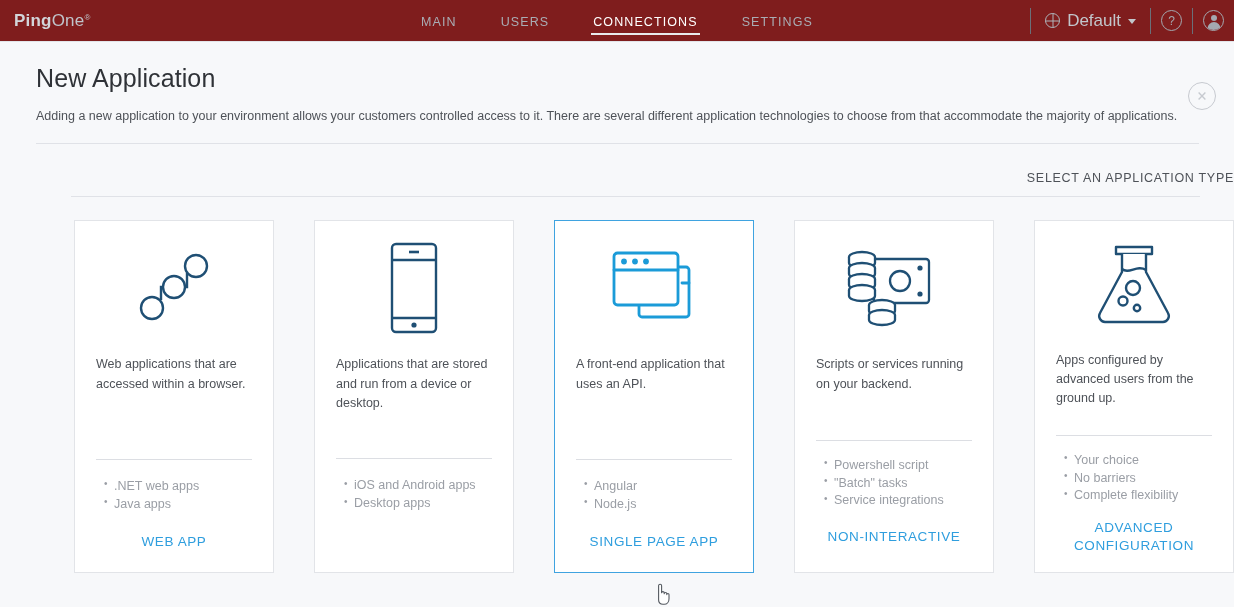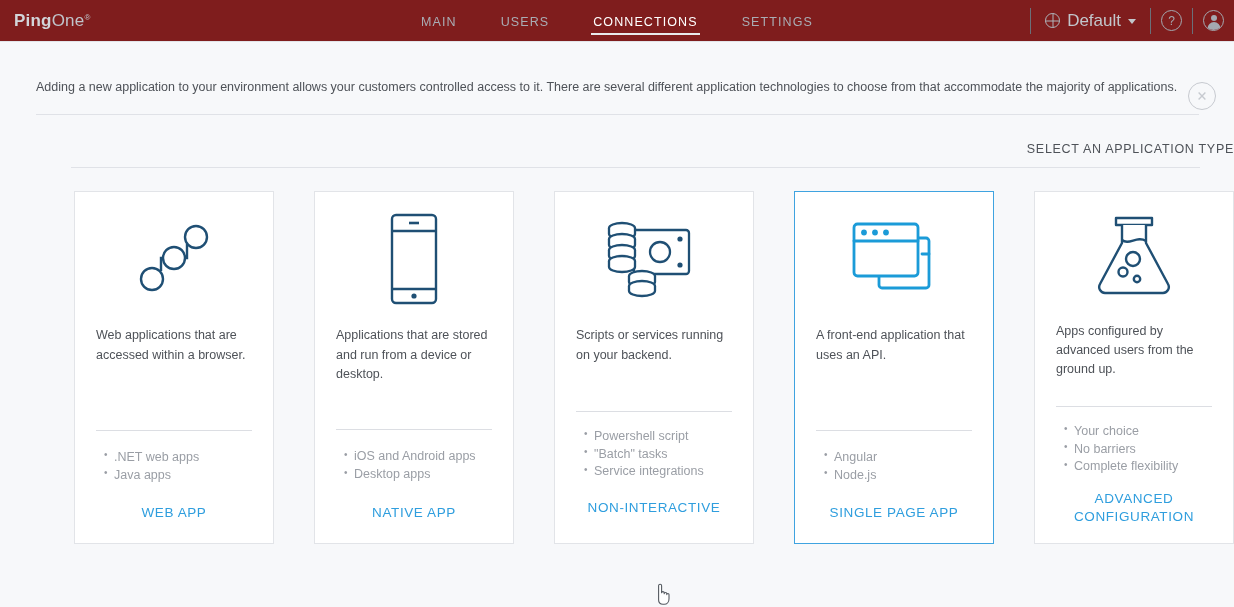--- a/index.html
+++ b/index.html
@@ -252,20 +252,21 @@
     <div class="tr-sep"></div>
     <div class="icon-round">
       <span class="avatar-circ"></span>
     </div>
   </div>
 </div>
 
 <div class="page">
 
   <div class="page-head">
+    <div class="page-title">New Application</div>
     <div class="page-desc">Adding a new application to your environment allows your customers controlled access to it. There are several different application technologies to choose from that accommodate the majority of applications.</div>
     <div class="head-rule"></div>
     <div class="close-btn">
       <svg width="14" height="14" viewBox="0 0 14 14" aria-hidden="true">
         <line x1="3.6" y1="3.6" x2="10.4" y2="10.4" stroke="#c7cad0" stroke-width="1.4"></line>
         <line x1="10.4" y1="3.6" x2="3.6" y2="10.4" stroke="#c7cad0" stroke-width="1.4"></line>
       </svg>
     </div>
   </div>
 
@@ -305,21 +306,43 @@
           </g>
           <circle cx="30" cy="85" r="2.6" fill="#1f4f74"></circle>
         </svg>
       </div>
       <div class="card-desc">Applications that are stored and run from a device or desktop.</div>
       <div class="card-rule sp-rule-nat"></div>
       <ul class="card-bullets bul-pad-a">
         <li>iOS and Android apps</li>
         <li>Desktop apps</li>
       </ul>
-      <div class="card-link link-pad-a pad-bottom">NATIVE APP</div>
+    </div>
+
+    <div class="card selected">
+      <div class="card-icon">
+        <svg width="96" height="86" viewBox="0 0 96 86" aria-hidden="true">
+          <g fill="none" stroke="#1b9bd8" stroke-width="2.8" stroke-linecap="round" stroke-linejoin="round">
+            <path d="M72 22 h8 a3 3 0 0 1 3 3 v44 a3 3 0 0 1 -3 3 h-44 a3 3 0 0 1 -3 -3 v-8"></path>
+            <rect x="8" y="8" width="64" height="52" rx="3.5" fill="#fff"></rect>
+            <line x1="8" y1="25" x2="72" y2="25"></line>
+            <line x1="76" y1="38" x2="83" y2="38"></line>
+          </g>
+          <circle cx="18" cy="16.5" r="2.9" fill="#1b9bd8"></circle>
+          <circle cx="29" cy="16.5" r="2.9" fill="#1b9bd8"></circle>
+          <circle cx="40" cy="16.5" r="2.9" fill="#1b9bd8"></circle>
+        </svg>
+      </div>
+      <div class="card-desc">A front-end application that uses an API.</div>
+      <div class="card-rule sp-rule-spa"></div>
+      <ul class="card-bullets bul-pad-a">
+        <li>Angular</li>
+        <li>Node.js</li>
+      </ul>
+      <div class="card-link link-pad-a pad-bottom">SINGLE PAGE APP</div>
     </div>
 
     <div class="card">
       <div class="card-icon">
         <svg width="100" height="86" viewBox="0 0 100 86" aria-hidden="true">
           <g fill="#fff" stroke="#1f4f74" stroke-width="2.3" stroke-linejoin="round">
             <path d="M30 14 h52 a3 3 0 0 1 3 3 v38 a3 3 0 0 1 -3 3 h-52 z"></path>
             <ellipse cx="18" cy="12" rx="13" ry="5"></ellipse>
             <path d="M5 12 v6 a13 5 0 0 0 26 0 v-6"></path>
             <ellipse cx="18" cy="23" rx="13" ry="5"></ellipse>
@@ -341,43 +364,20 @@
       <div class="card-desc">Scripts or services running on your backend.</div>
       <div class="card-rule sp-rule-non"></div>
       <ul class="card-bullets bul-pad-b">
         <li>Powershell script</li>
         <li>"Batch" tasks</li>
         <li>Service integrations</li>
       </ul>
       <div class="card-link link-pad-b pad-bottom">NON-INTERACTIVE</div>
     </div>
 
-    <div class="card selected">
-      <div class="card-icon">
-        <svg width="96" height="86" viewBox="0 0 96 86" aria-hidden="true">
-          <g fill="none" stroke="#1b9bd8" stroke-width="2.8" stroke-linecap="round" stroke-linejoin="round">
-            <path d="M72 22 h8 a3 3 0 0 1 3 3 v44 a3 3 0 0 1 -3 3 h-44 a3 3 0 0 1 -3 -3 v-8"></path>
-            <rect x="8" y="8" width="64" height="52" rx="3.5" fill="#fff"></rect>
-            <line x1="8" y1="25" x2="72" y2="25"></line>
-            <line x1="76" y1="38" x2="83" y2="38"></line>
-          </g>
-          <circle cx="18" cy="16.5" r="2.9" fill="#1b9bd8"></circle>
-          <circle cx="29" cy="16.5" r="2.9" fill="#1b9bd8"></circle>
-          <circle cx="40" cy="16.5" r="2.9" fill="#1b9bd8"></circle>
-        </svg>
-      </div>
-      <div class="card-desc">A front-end application that uses an API.</div>
-      <div class="card-rule sp-rule-spa"></div>
-      <ul class="card-bullets bul-pad-a">
-        <li>Angular</li>
-        <li>Node.js</li>
-      </ul>
-      <div class="card-link link-pad-a pad-bottom">SINGLE PAGE APP</div>
-    </div>
-
     <div class="card">
       <div class="card-icon">
         <svg width="84" height="90" viewBox="0 0 84 90" aria-hidden="true">
           <g fill="none" stroke="#1f4f74" stroke-width="2.4" stroke-linejoin="round">
             <rect x="24" y="6" width="36" height="7" fill="#fff"></rect>
             <path d="M30 13 v18 L8 72 a6 6 0 0 0 5 9 h58 a6 6 0 0 0 5 -9 L54 31 V13" fill="#fff"></path>
             <path d="M30 28 c7 6 15 -5 24 1"></path>
             <circle cx="41" cy="47" r="7"></circle>
             <circle cx="31" cy="60" r="4.5"></circle>
             <circle cx="45" cy="67" r="3.2"></circle>

